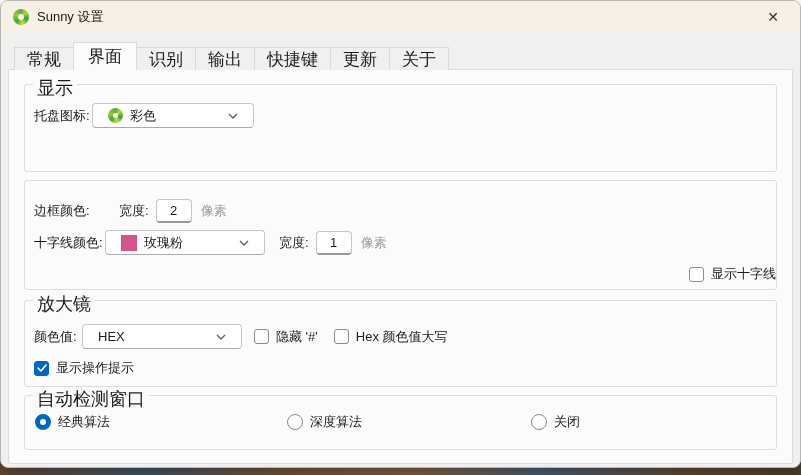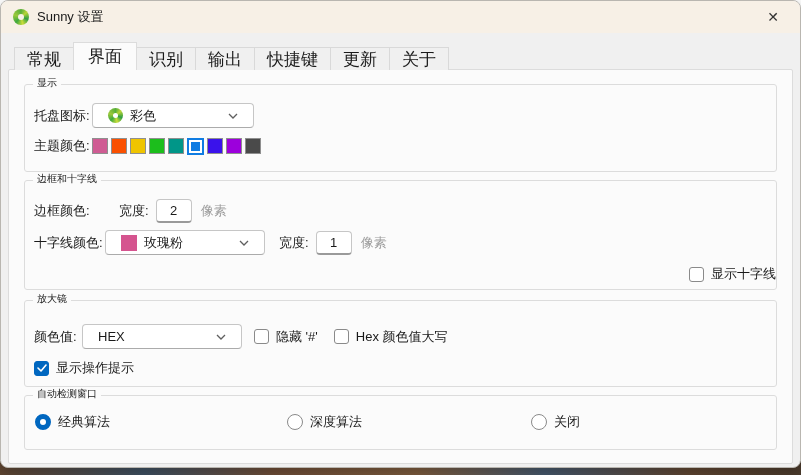--- a/index.html
+++ b/index.html
@@ -20,21 +20,21 @@
   
   .tabzone{padding:10px 7px 0 7px;}
   .tabs{display:flex;align-items:flex-end;margin-left:6px;position:relative;z-index:2;height:27px;margin-bottom:-1px;}
   .tab{height:22px;padding:0 12px;display:flex;align-items:center;font-size:17px;color:#1a1a1a;
     background:#F0F0F0;border:1px solid #D9D9D9;border-bottom:none;margin-right:-1px;cursor:default;}
   .tab.selected{height:27px;padding:0 14px;background:#FBFBFB;border:1px solid #DCDCDC;border-bottom:none;
     position:relative;z-index:3;}
   .tabpanel{height:393px;background:#FBFBFB;border:1px solid #DCDCDC;border-radius:2px;position:relative;z-index:1;}
   
   .group{position:relative;border:1px solid #DCDCDC;border-radius:3px;margin:0 15px;box-sizing:border-box;}
-  .gtitle{position:absolute;top:-9px;left:8px;background:#FBFBFB;padding:0 4px;font-size:10px;color:#1a1a1a;}
+  .gtitle{position:absolute;top:-9px;left:8px;background:#FBFBFB;padding:0 4px;font-size:18px;color:#1a1a1a;}
   .row{display:flex;align-items:center;}
   .lbl{font-size:13px;color:#1a1a1a;flex:0 0 auto;}
   .muted{color:#9a9a9a;}
   
   .combo{display:flex;align-items:center;gap:7px;background:#fff;border:1px solid #C6C6C6;
     border-bottom-color:#ababab;border-radius:4px;height:25px;padding:0 15px;box-sizing:border-box;cursor:default;}
   .combo .ctext{font-size:13px;color:#1a1a1a;flex:1;}
   .cswatch{width:16px;height:16px;flex:0 0 auto;}
   .chev{flex:0 0 auto;display:flex;}
   
@@ -92,38 +92,23 @@
             <div class="combo" style="width:162px;">
               <span class="pinwheel" style="--hole:#fff;width:15px;height:15px;"></span>
               <span class="ctext">彩色</span>
               <span class="chev">
                 <svg width="10" height="6" viewBox="0 0 10 6">
                     <polyline points="1,1 5,5 9,1" fill="none" stroke="#5f5f5f" stroke-width="1.3"></polyline>
                   </svg>
               </span>
             </div>
           </div>
-          <div class="row" style="margin-top:9px;">
-            <span class="lbl" style="width:58px;">主题颜色:</span>
-            <span class="swatches">
-              <span class="swatch" style="background-color: rgb(207, 92, 147); color: rgb(207, 92, 147);"></span>
-              <span class="swatch" style="background-color: rgb(250, 80, 0); color: rgb(250, 80, 0);"></span>
-              <span class="swatch" style="background-color: rgb(239, 196, 0); color: rgb(239, 196, 0);"></span>
-              <span class="swatch" style="background-color: rgb(28, 190, 28); color: rgb(28, 190, 28);"></span>
-              <span class="swatch" style="background-color: rgb(0, 150, 136); color: rgb(0, 150, 136);"></span>
-              <span class="swatch sel" style="background-color: rgb(15, 124, 226); color: rgb(15, 124, 226);"></span>
-              <span class="swatch" style="background-color: rgb(58, 18, 235); color: rgb(58, 18, 235);"></span>
-              <span class="swatch" style="background-color: rgb(156, 0, 220); color: rgb(156, 0, 220);"></span>
-              <span class="swatch" style="background-color: rgb(74, 74, 74); color: rgb(74, 74, 74);"></span>
-            </span>
-          </div>
         </div>
 
         <div class="group" style="margin-top:8px;height:110px;padding:18px 0 0 9px;">
-          <span class="gtitle">边框和十字线</span>
           <div class="row">
             <span class="lbl" style="width:71px;">边框颜色:</span>
             <span class="lbl" style="margin-left:14px;">宽度:</span>
             <input class="win-input" style="margin-left: 7px;" value="2">
             <span class="lbl muted" style="margin-left:9px;">像素</span>
           </div>
           <div class="row" style="margin-top:7px;">
             <span class="lbl" style="width:71px;">十字线颜色:</span>
             <div class="combo" style="width:160px;">
               <span class="cswatch" style="background-color: rgb(213, 84, 143); color: rgb(213, 84, 143);"></span>

